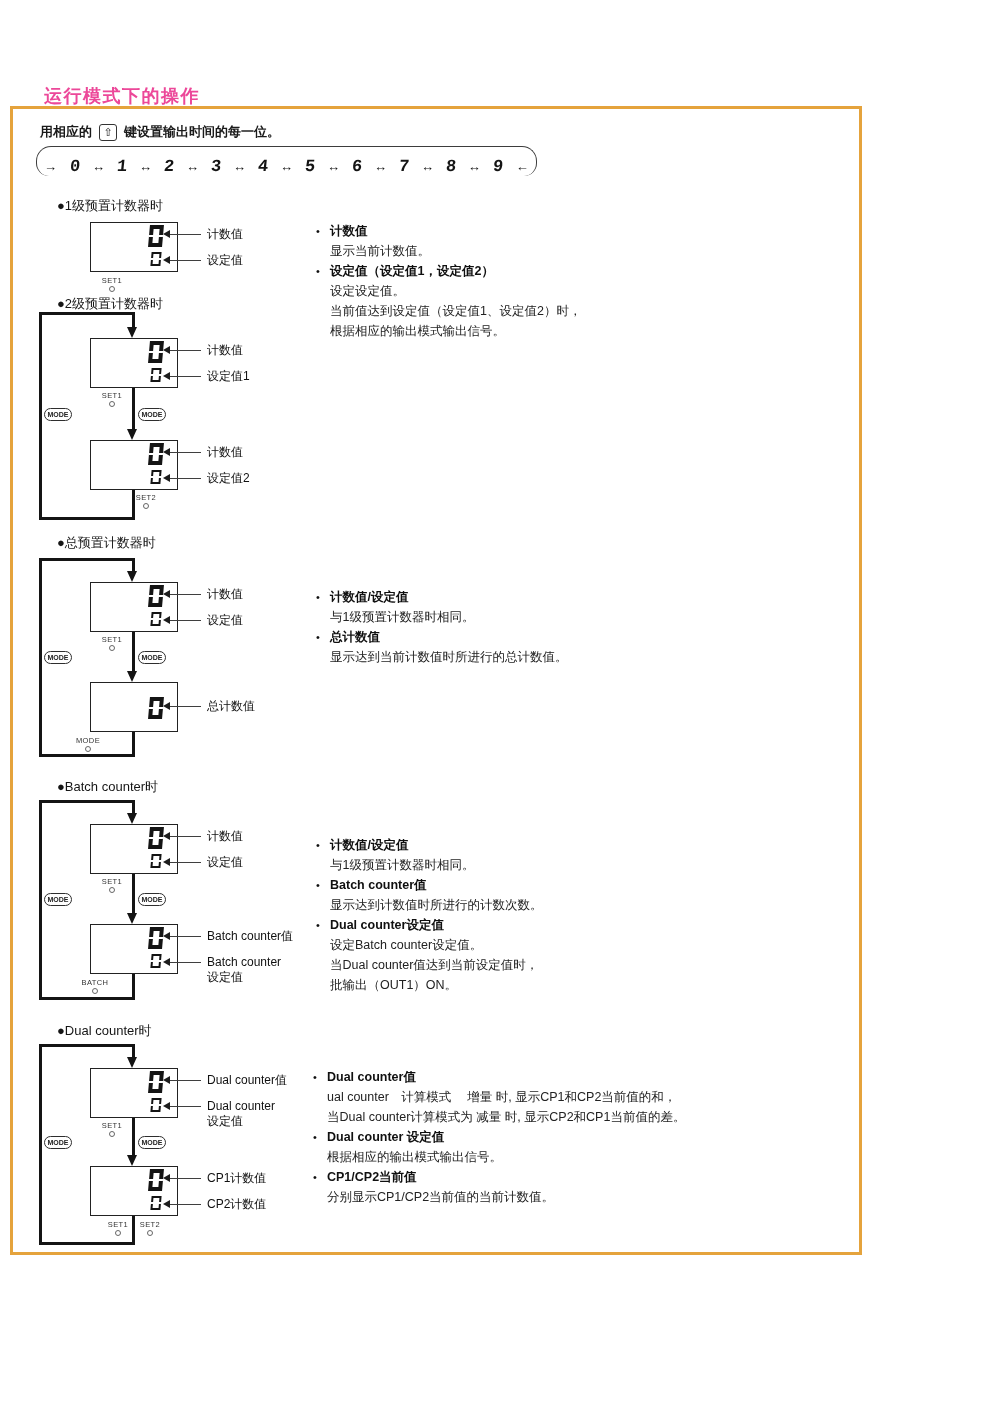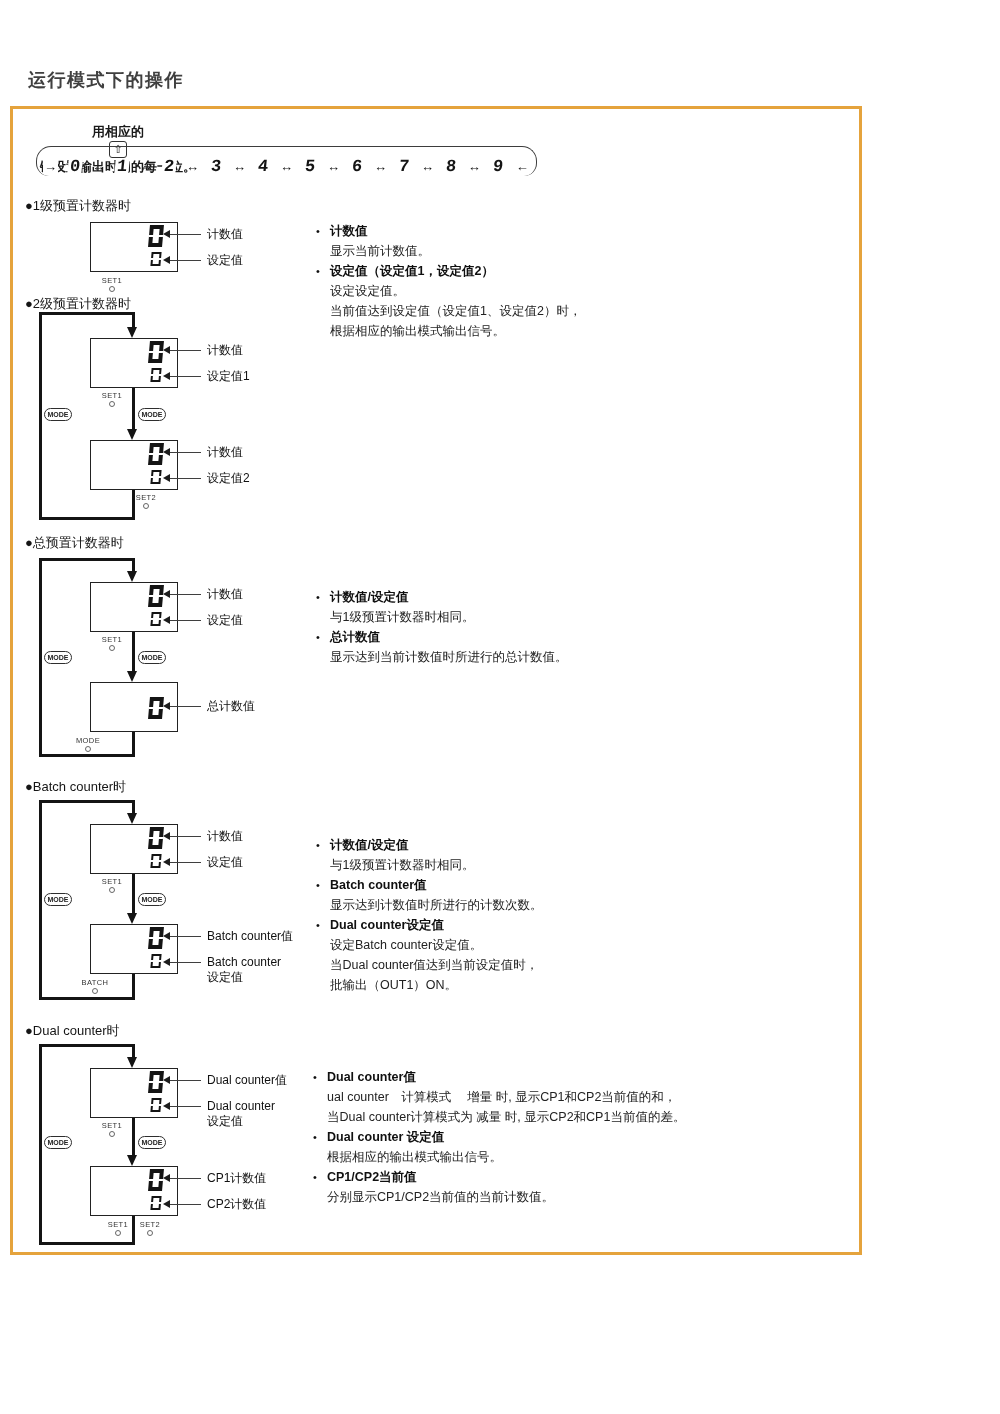--- a/index.html
+++ b/index.html
@@ -1,36 +1,36 @@
 <!DOCTYPE html>
 <html><head>
 <meta charset="utf-8">
 <style>
   html,body { margin:0; padding:0; background:#fff; }
   .page { position:relative; width:1000px; height:1414px; background:#ffffff;
           font-family:"Liberation Sans","DejaVu Sans",sans-serif; color:#1a1a1a; overflow:hidden; }
   .pg-title { position:absolute; left:28px; top:68px; font-size:18px; font-weight:bold;
-              letter-spacing:1.5px; color:#404040; margin:0; white-space:nowrap; }
+              letter-spacing:1.5px; color:#ec4899; margin:16px; white-space:nowrap; }
   .panel { position:absolute; left:10px; top:106px; width:852px; height:1149px;
            border:3px solid #E5A33C; background:#fff; box-sizing:border-box; }
   .intro { position:absolute; left:40px; top:123px; font-size:13px; font-weight:bold;
-           display:flex; align-items:center; white-space:nowrap;flex-direction:column; }
+           display:flex; align-items:center; white-space:nowrap; }
   .key { display:inline-flex; align-items:center; justify-content:center; width:16px; height:15px;
          border:1.2px solid #333; border-radius:3px; font-size:11px; font-weight:normal; margin:0 7px; }
   .cycle { position:absolute; left:36px; top:146px; width:501px; height:42px; }
   .cycle-loop { position:absolute; left:0; right:0; top:0; height:29px; border:1.5px solid #3d3d3d;
                 border-bottom:none; border-radius:15px 15px 13px 13px; }
   .cycle-row { position:absolute; left:7px; right:7px; top:12px; display:flex;
                justify-content:space-between; align-items:center; }
   .seg7 { font-family:"Liberation Mono","DejaVu Sans Mono",monospace; font-weight:bold; font-size:17px;
           line-height:18px; transform:skewX(-6deg); background:#fff; padding:0 2px; color:#141414; }
   .clink { font-size:13px; font-weight:bold; line-height:14px; color:#141414; }
   .wrap { font-size:13px; font-weight:bold; background:#fff; line-height:14px; padding:0 1px; color:#141414; }
   .sec { position:absolute; inset:0; }
-  .sec-h { position:absolute; font-size:13px; color:#151515; white-space:nowrap; }
+  .sec-h { position:absolute; font-size:13px; color:#151515; white-space:nowrap;margin-left:32px; }
   .disp { position:absolute; width:88px; height:50px; background:#fff; border:1.6px solid #222; box-sizing:border-box; }
   .z { position:absolute; box-sizing:border-box; border:4px solid #141414; width:14px; height:22px; transform:skewX(-5deg); }
   .z::after { content:""; position:absolute; left:-4px; right:-4px; top:50%; height:1.6px; margin-top:-0.8px; background:#fff; }
   .z.big { right:14px; top:2px; }
   .z.sm { width:10px; height:14px; border-width:2.8px; right:16px; bottom:5px; }
   .z.sm::after { height:1.2px; margin-top:-0.6px; }
   .z.center { right:14px; top:14px; }
   .callout { position:absolute; display:flex; align-items:center; height:0; }
   .tri { width:0; height:0; border-top:4px solid transparent; border-bottom:4px solid transparent;
          border-right:7px solid #1c1c1c; }

